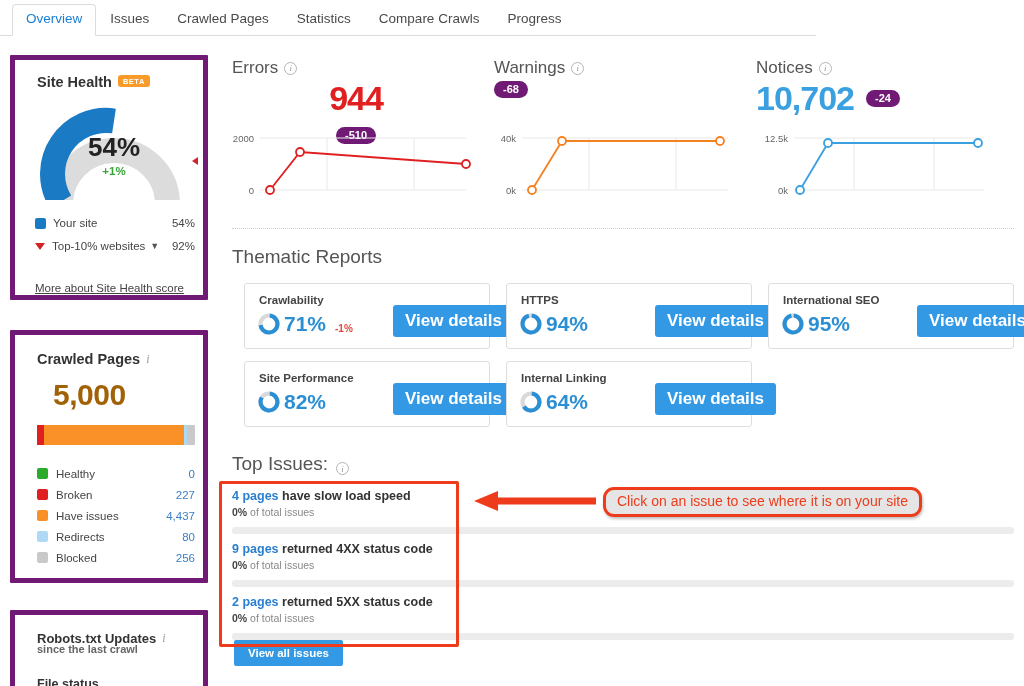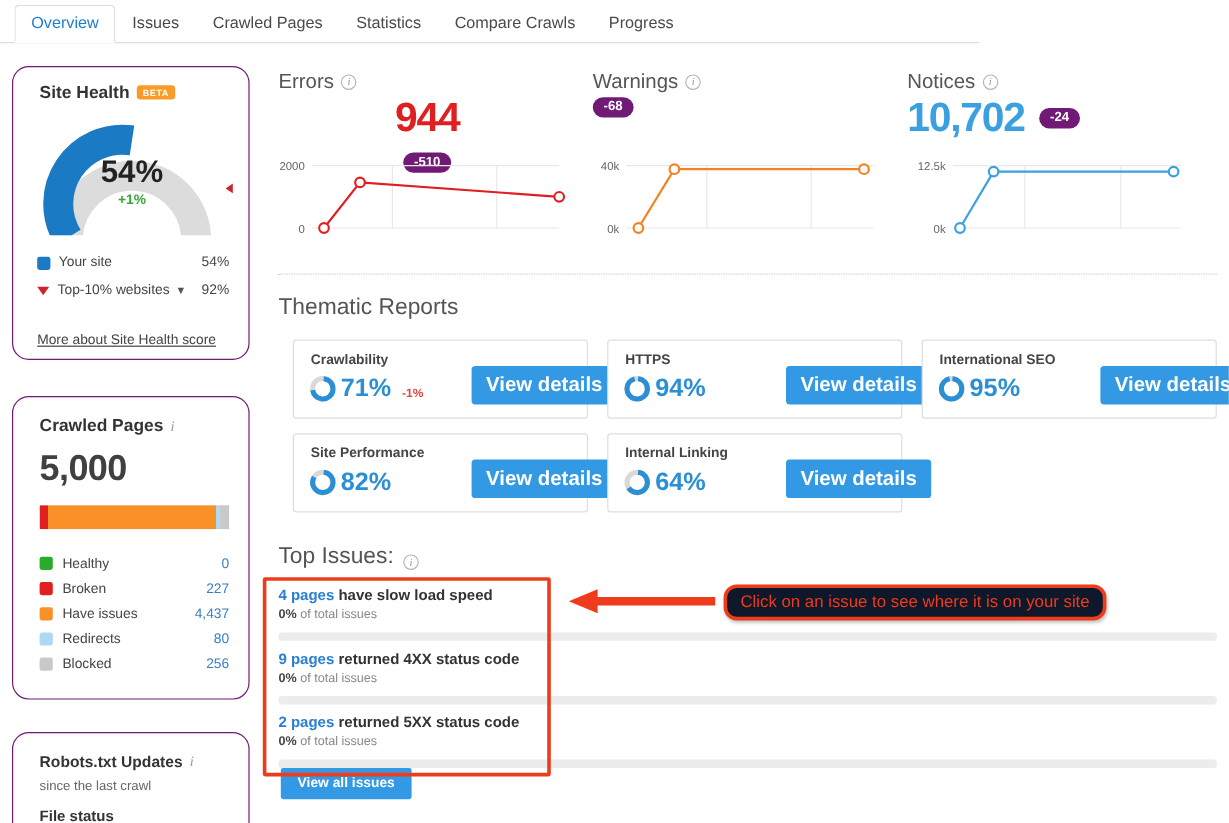--- a/index.html
+++ b/index.html
@@ -24,22 +24,22 @@
     cursor:pointer; white-space:nowrap; position:relative; top:1px;
     border:1px solid transparent; border-radius:4px 4px 0 0;
   }
   .tab.active{
     color:#1a7fd4; border:1px solid #dcdcdc; border-bottom:1px solid #fff;
     background:#fff;
   }
 
   
   .card{
-    position:absolute; background:#fff; border:1px solid #701a75;
-    border-radius:14px;
+    position:absolute; background:#fff; border:5px solid #701a75;
+    border-radius:1px;
   }
 
   
   #site-health{ left:10px; top:55px; width:198px; height:245px; }
   .panel-title{
     font-size:14.5px; font-weight:bold; color:#333;
     display:flex; align-items:center; gap:6px;
   }
   #site-health .panel-title{ position:absolute; left:22px; top:14px; }
   .beta{
@@ -77,39 +77,39 @@
   }
 
   
   #crawled{ left:10px; top:330px; width:198px; height:253px; }
   #crawled .panel-title{ position:absolute; left:22px; top:16px; }
   .info-i{
     display:inline-block; font-style:italic; font-family:"Liberation Serif", serif;
     font-size:12px; color:#9a9a9a; font-weight:normal;
   }
   .big-num{
-    position:absolute; left:22px; top:43px; font-size:30px; font-weight:bold;
-    color:#404040; letter-spacing:-.5px;
+    position:absolute; left:38px; top:43px; font-size:30px; font-weight:bold;
+    color:#a16207; letter-spacing:-.5px;
   }
   .stackbar{
     position:absolute; left:22px; top:90px; width:158px; height:20px;
     display:flex; overflow:hidden; background:#ececec;
   }
   .stackbar span{ display:block; height:100%; }
   .cp-legend{
     position:absolute; left:22px; top:128px; width:158px;
   }
   .cp-row{ display:flex; align-items:center; height:21px; font-size:11.5px; color:#444; }
   .cp-sq{ width:11px;height:11px;border-radius:2px;margin-right:8px;flex:none; }
   .cp-val{ margin-left:auto; color:#3b7ec4; }
 
   
   #robots{ left:10px; top:610px; width:198px; height:90px; }
   #robots .panel-title{ position:absolute; left:22px; top:16px; font-size:13px; }
-  .sub-note{ position:absolute; left:22px; top:38px; font-size:11px; color:#666; }
+  .sub-note{ position:absolute; left:22px; top:28px; font-size:11px; color:#666;font-weight:bold; }
   .file-status{ position:absolute; left:22px; top:62px; font-size:12.5px; font-weight:bold; color:#333; }
 
   
   .metric{ position:absolute; top:58px; width:248px; height:155px; }
   .metric-title{
     font-size:17px; color:#555; display:flex; align-items:center; gap:6px;
   }
   .i-circle{
     width:13px;height:13px;border-radius:50%;border:1px solid #b5b5b5;
     display:inline-flex;align-items:center;justify-content:center;
@@ -156,21 +156,21 @@
   }
 
   
   .anno-box{
     position:absolute; left:219px; top:481px; width:240px; height:166px;
     border:3px solid #ee3b1b; border-radius:2px; pointer-events:none;
   }
   .anno-arrow{ position:absolute; left:470px; top:489px; }
   .anno-label{
     position:absolute; left:603px; top:487px;
-    border:3px solid #ee3b1b; border-radius:11px; background:#0f172a;
+    border:3px solid #ee3b1b; border-radius:11px; background:#e5e5e5;
     color:#ee3b1b; font-size:14px; padding:3px 11px 5px;
     font-family:"Liberation Sans", sans-serif; white-space:nowrap;
     box-shadow:1px 2px 3px rgba(0,0,0,.25);
   }
   .dotted-sep{
     position:absolute; left:232px; top:228px; width:782px;
     border-top:1px dotted #cfcfcf;
   }
 </style>
 </head>

